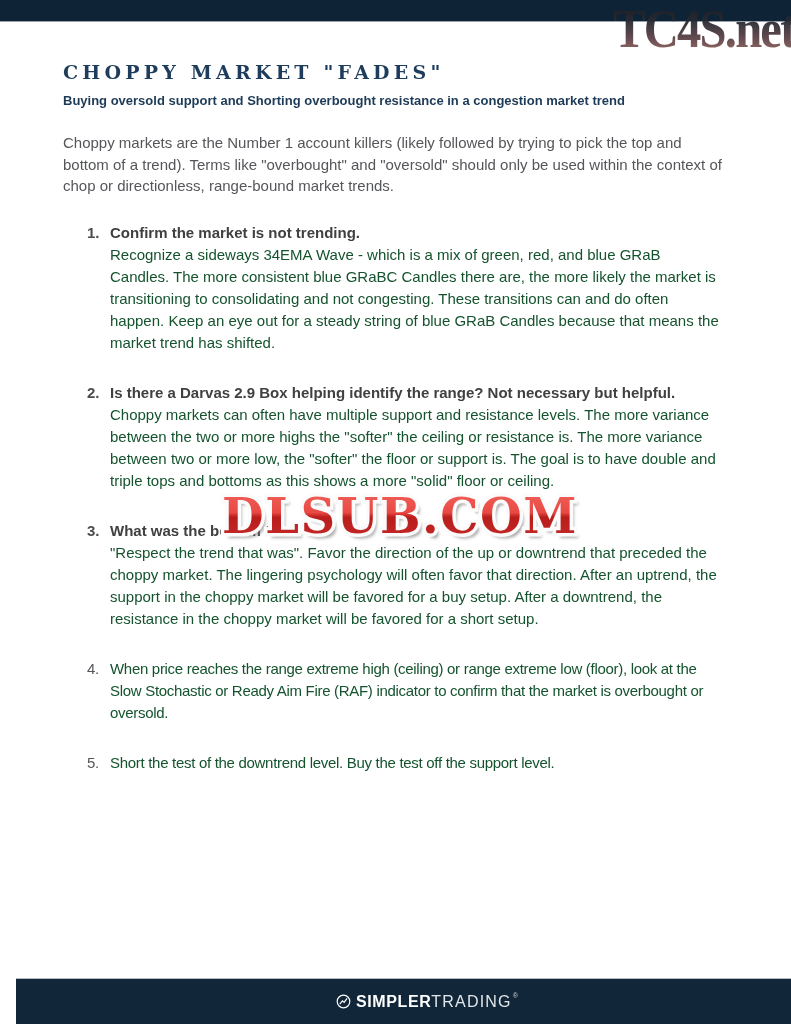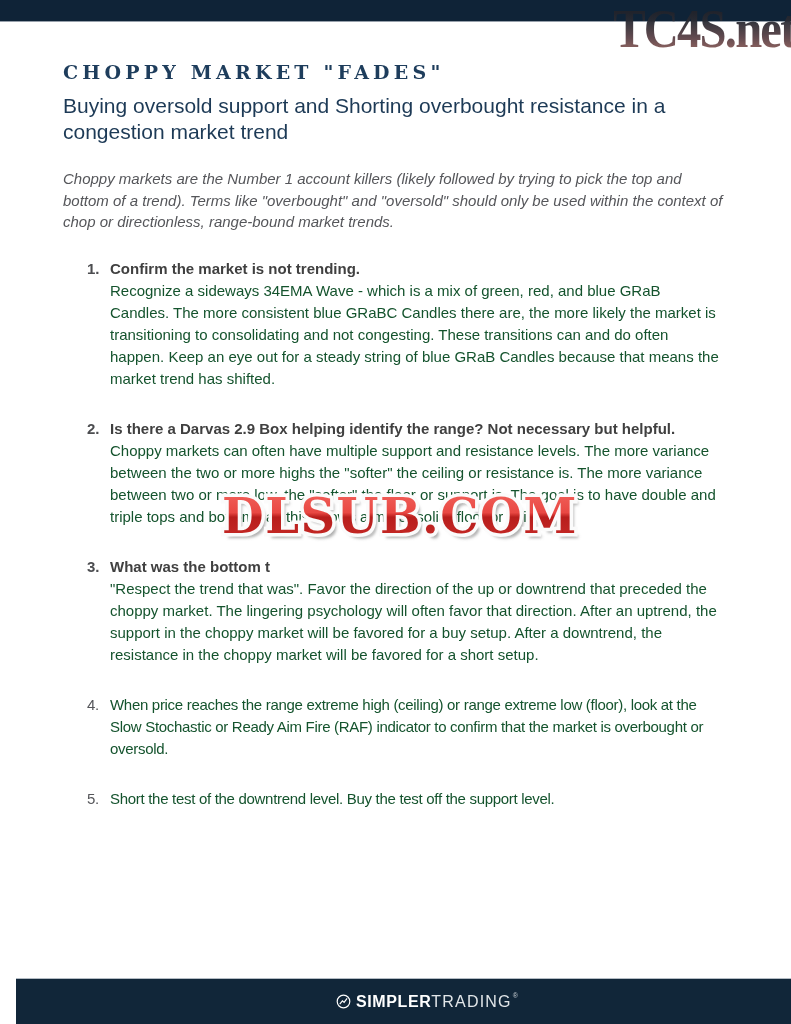--- a/index.html
+++ b/index.html
@@ -22,24 +22,24 @@
     -webkit-background-clip:text;background-clip:text;color:transparent;
     opacity:.95;white-space:nowrap;
   }
   
   .content{position:absolute;top:0;left:63px;width:662px;z-index:0;}
   .title{
     margin:61px 0 0;font-family:"DejaVu Serif", serif;font-weight:bold;
     font-size:19px;letter-spacing:4.2px;color:#1e3d5c;line-height:1.2;
   }
   .subtitle{
-    margin:9px 0 0;font-size:21px;font-weight:normal;color:#1d3a56;line-height:1.25;
+    margin:9px 0 0;font-size:13px;font-weight:bold;color:#1d3a56;line-height:1.25;
   }
   .intro{
-    margin:23px 0 0;font-size:15px;line-height:21.5px;color:#55565a;font-style:italic;
+    margin:23px 0 0;font-size:15px;line-height:21.5px;color:#55565a;
   }
   ol.steps{list-style:none;margin:25px 0 0;padding:0 0 0 24px;}
   ol.steps li{
     display:flex;margin-bottom:28px;font-size:15px;line-height:22px;color:#55565a;
   }
   .num{flex:0 0 23px;font-weight:bold;color:#4c4d50;}
   .li-content{flex:1;max-width:612px;}
   .li-heading{font-weight:bold;color:#404040;}
   .li-heading:empty{display:none;}
   .li-body{color:#14532d;}

